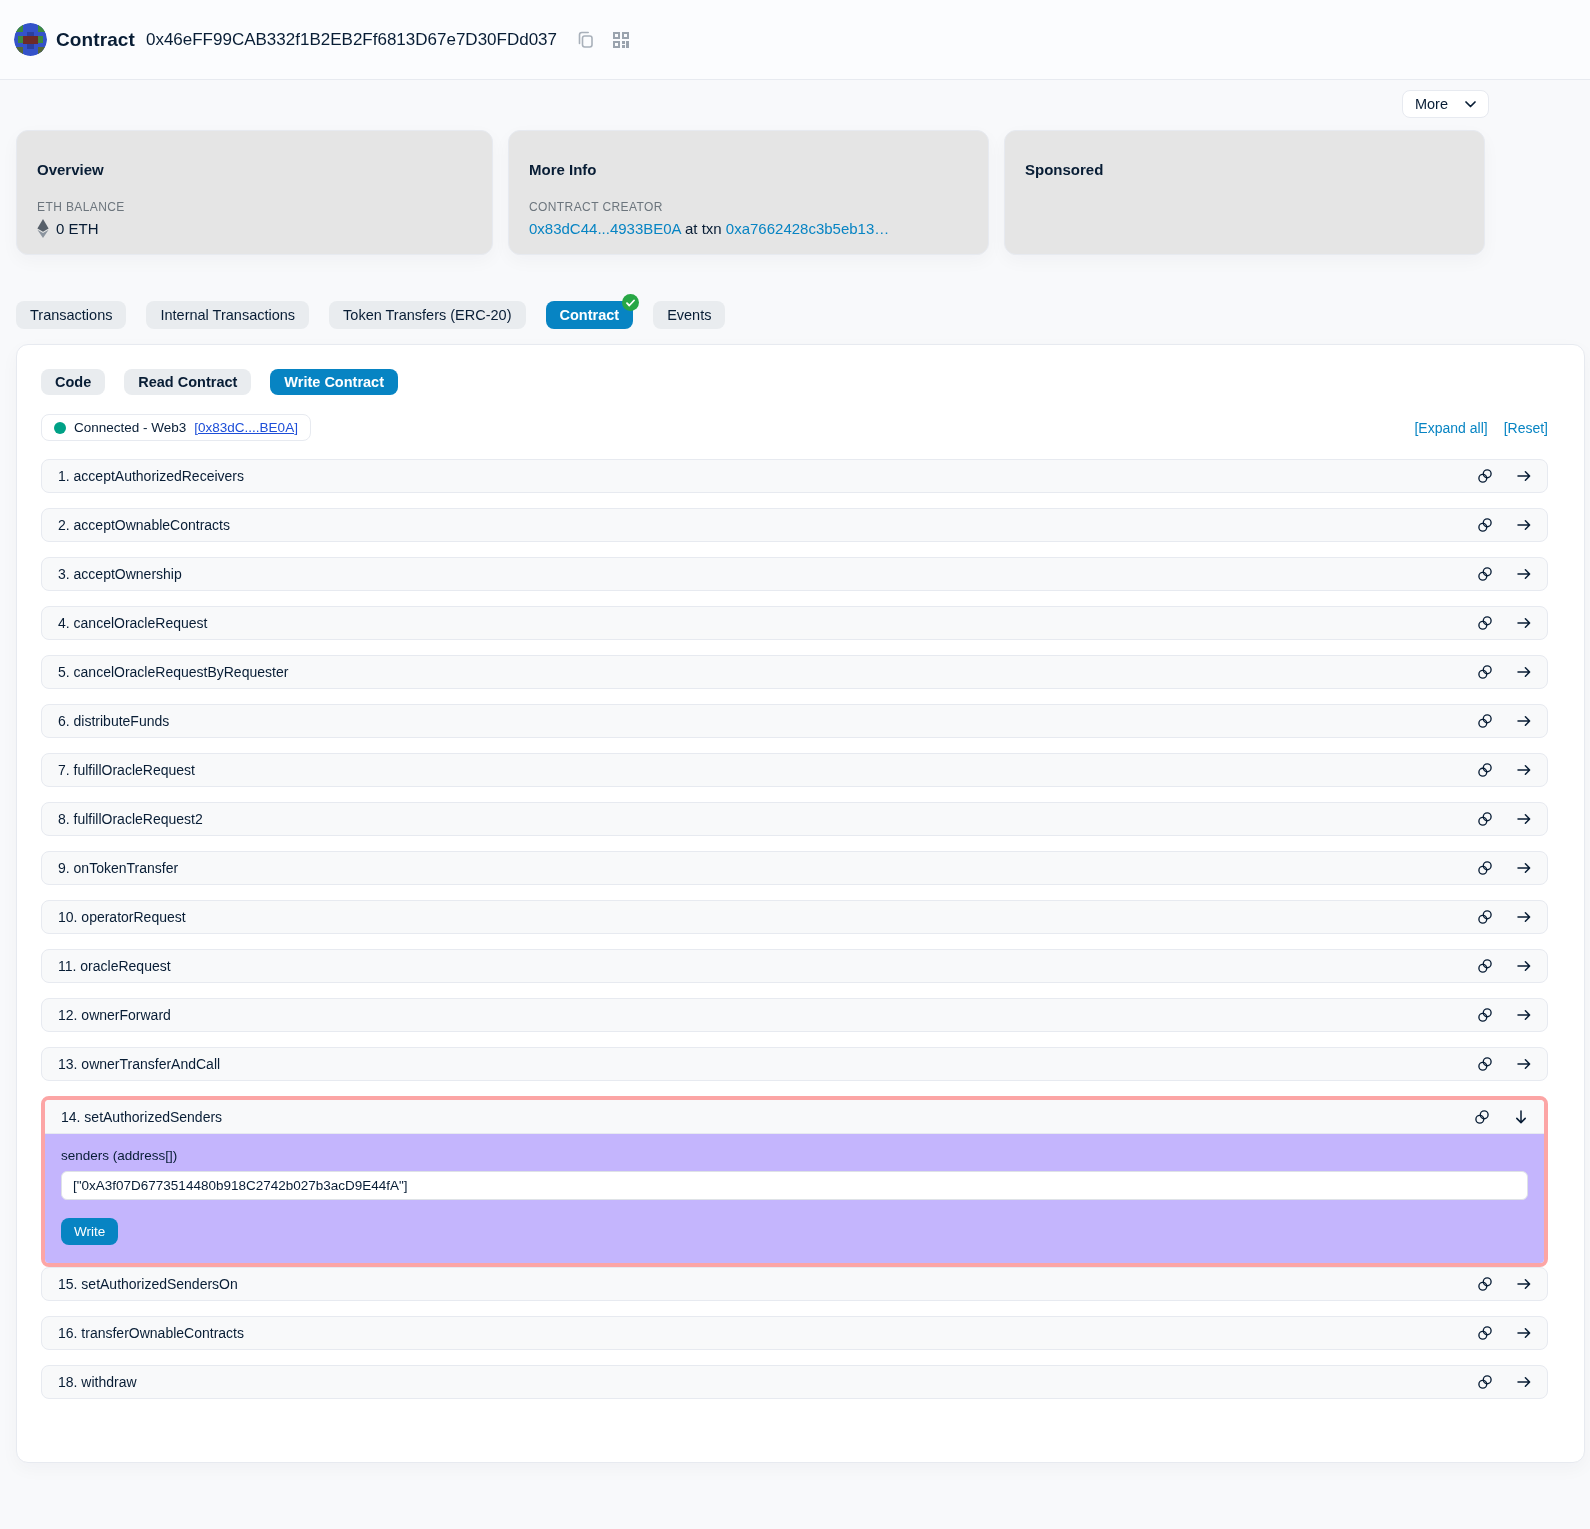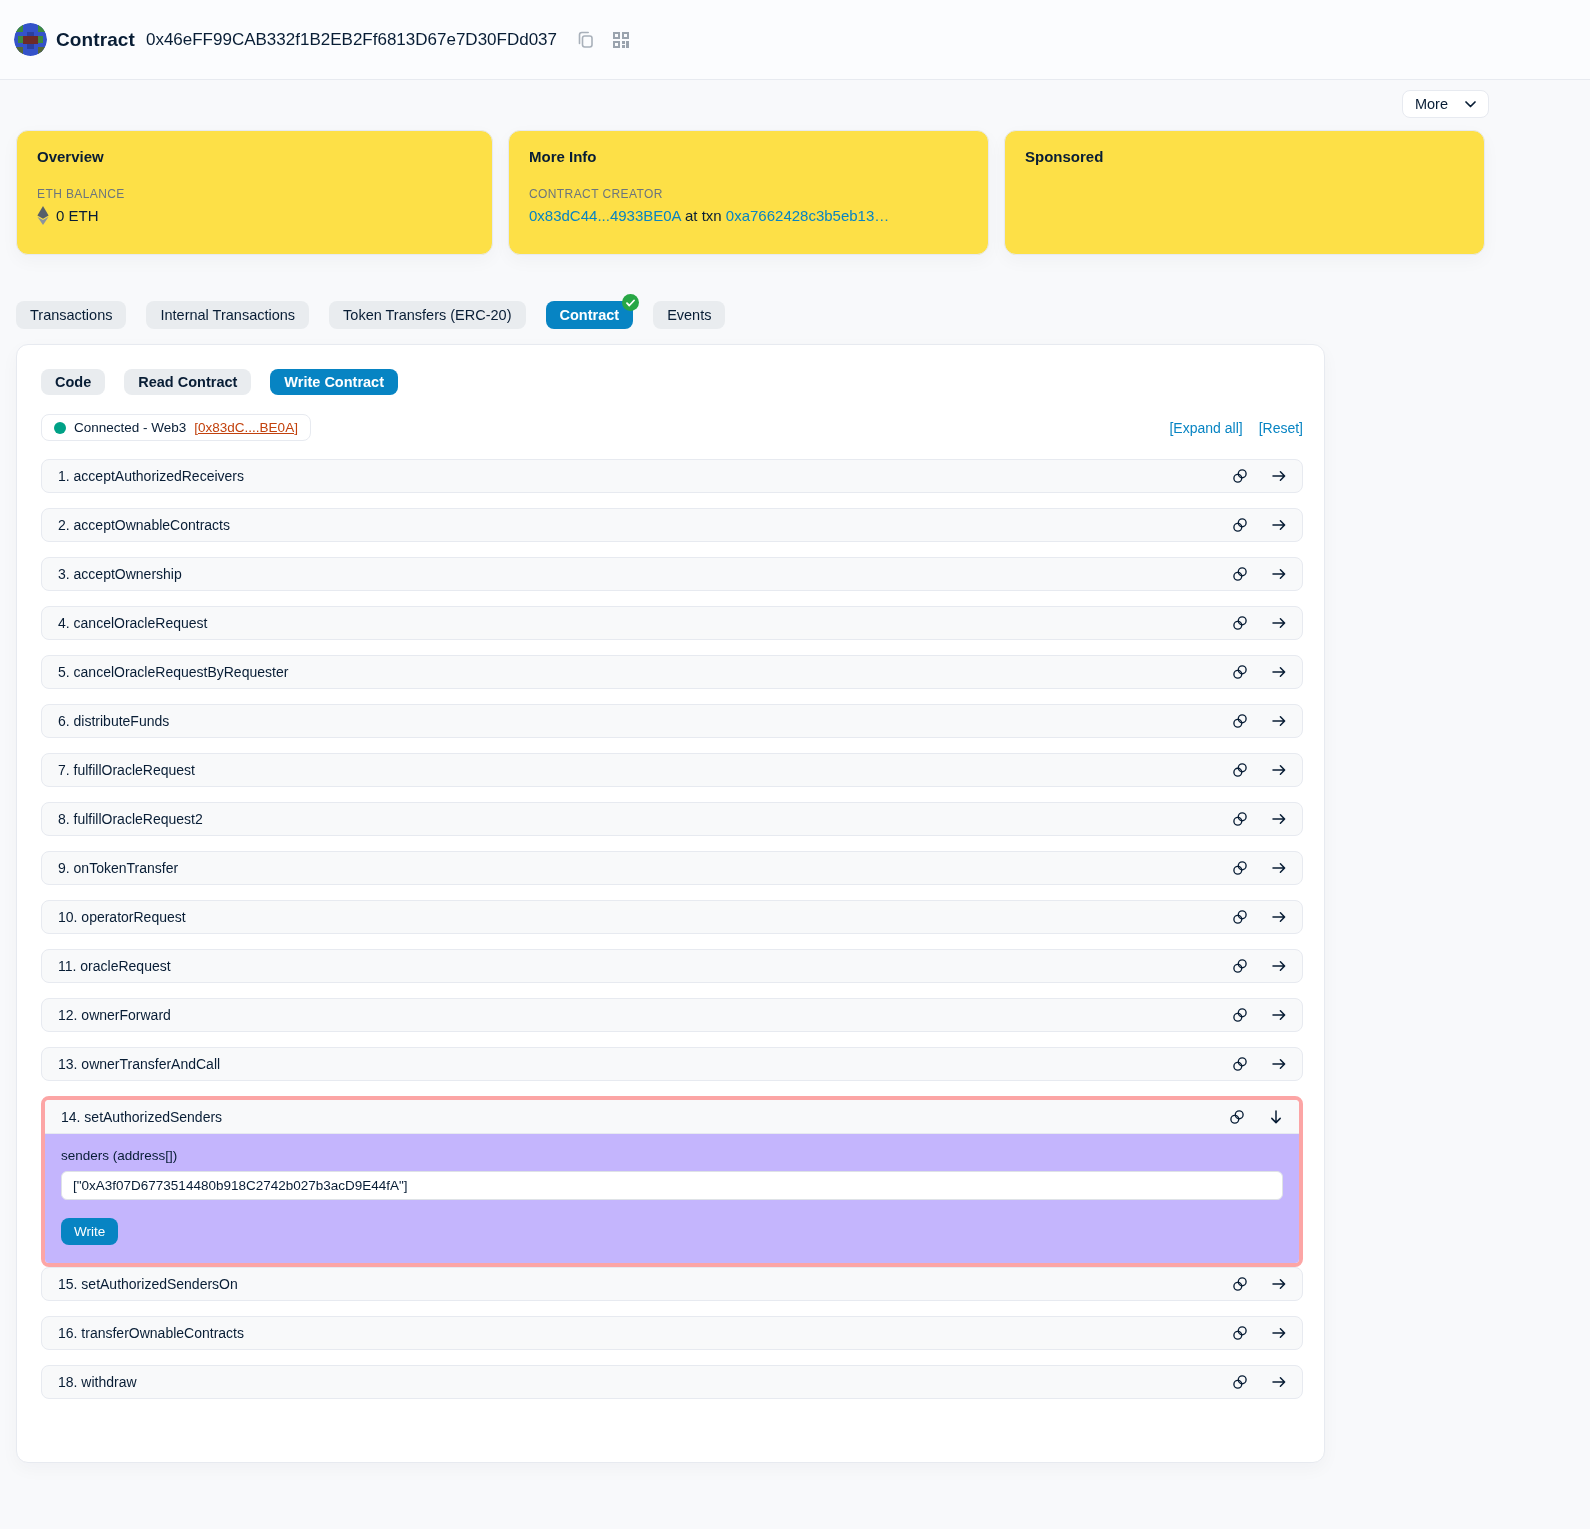--- a/index.html
+++ b/index.html
@@ -31,22 +31,22 @@
   .more-row { display:flex; justify-content:flex-end; width:1473px; margin-top:10px; }
   .more-btn {
     background:#fff; border:1px solid #e7eaf0; border-radius:8px;
     font-size:14.5px; font-weight:500; color:#081d35;
     padding:5px 12px; display:flex; align-items:center; gap:17px; cursor:pointer;
   }
 
   
   .cards { display:flex; gap:15px; margin-top:12px; }
   .card {
-    background:#fde047; border:1px solid #e7eaf0; border-radius:12px;
-    height:125px; padding:17px 20px;
+    background:#e5e5e5; border:1px solid #e7eaf0; border-radius:12px;
+    height:125px; padding:30px 20px;
     box-shadow:0 6px 18px rgba(30,41,59,.035);
   }
   .card.c1 { width:477px; }
   .card.c2 { width:481px; }
   .card.c3 { width:481px; }
   .card-title { font-size:15px; font-weight:700; }
   .mini-label {
     margin-top:22px; font-size:12px; color:#6c757d;
     letter-spacing:.4px; font-weight:400;
   }
@@ -62,40 +62,40 @@
   }
   .tab-pill.active { background:#0784c3; color:#fff; font-weight:600; }
   .tab-badge {
     position:absolute; top:-7px; right:-6px;
     width:17px; height:17px; border-radius:50%;
     background:#28a745; display:flex; align-items:center; justify-content:center;
   }
 
   
   .panel {
-    margin-top:15px; width:1309px;
+    margin-top:15px; width:1569px;
     background:#fff; border:1px solid #e7eaf0; border-radius:12px;
-    padding:24px 21px 48px 24px;
+    padding:24px 36px 48px 24px;
     box-shadow:0 6px 18px rgba(30,41,59,.035);
   }
   .subtabs { display:flex; gap:19px; }
   .subtab {
     background:#e9ecef; border-radius:8px; padding:5px 14px;
     font-size:14.5px; font-weight:600; color:#081d35; cursor:pointer;
   }
   .subtab.active { background:#0784c3; color:#fff; }
 
   .status-row { margin-top:19px; display:flex; justify-content:space-between; align-items:center; }
   .connect-pill {
     border:1px solid #e7eaf0; border-radius:8px; background:#fff;
     padding:5px 12px; display:flex; align-items:center; gap:8px;
     font-size:13.5px; cursor:pointer;
   }
   .dot { width:12px; height:12px; border-radius:50%; background:#00a186; flex:none; }
-  .connect-link { color:#c2410c; text-decoration:underline; }
+  .connect-link { color:#1d4ed8; text-decoration:underline; }
   .right-links { display:flex; gap:16px; font-size:14px; }
 
   
   .fn-list { margin-top:18px; }
   .fn-row {
     height:34px; background:#f8f9fa; border:1px solid #e7eaf0; border-radius:8px;
     display:flex; align-items:center; justify-content:space-between;
     padding:0 15px 0 16px; margin-bottom:15px; cursor:pointer;
   }
   .fn-label { font-size:14px; color:#081d35; }

